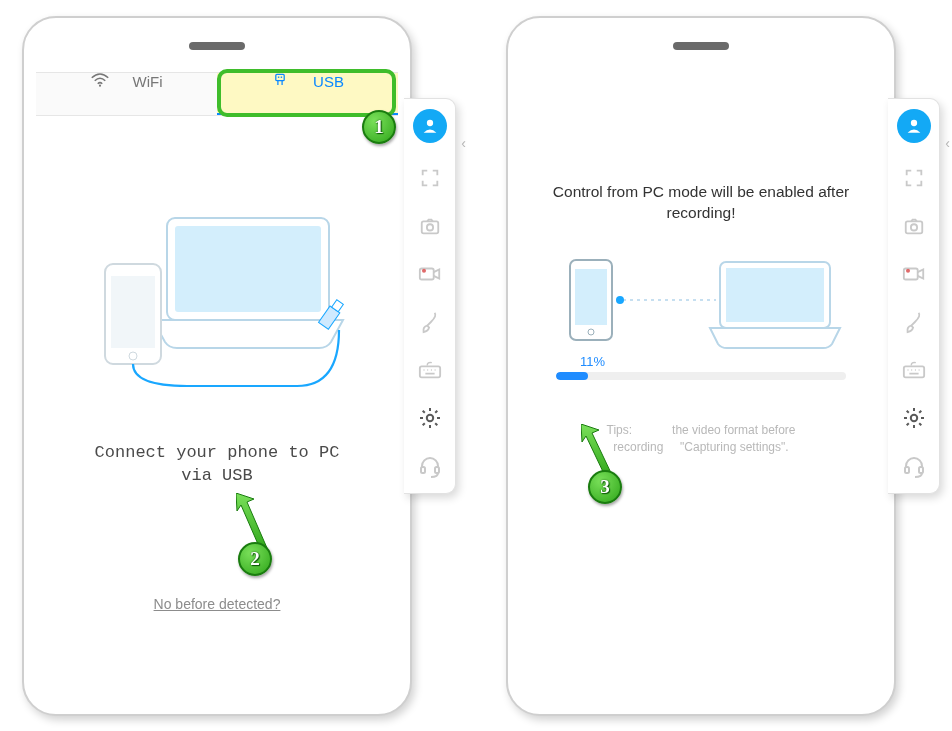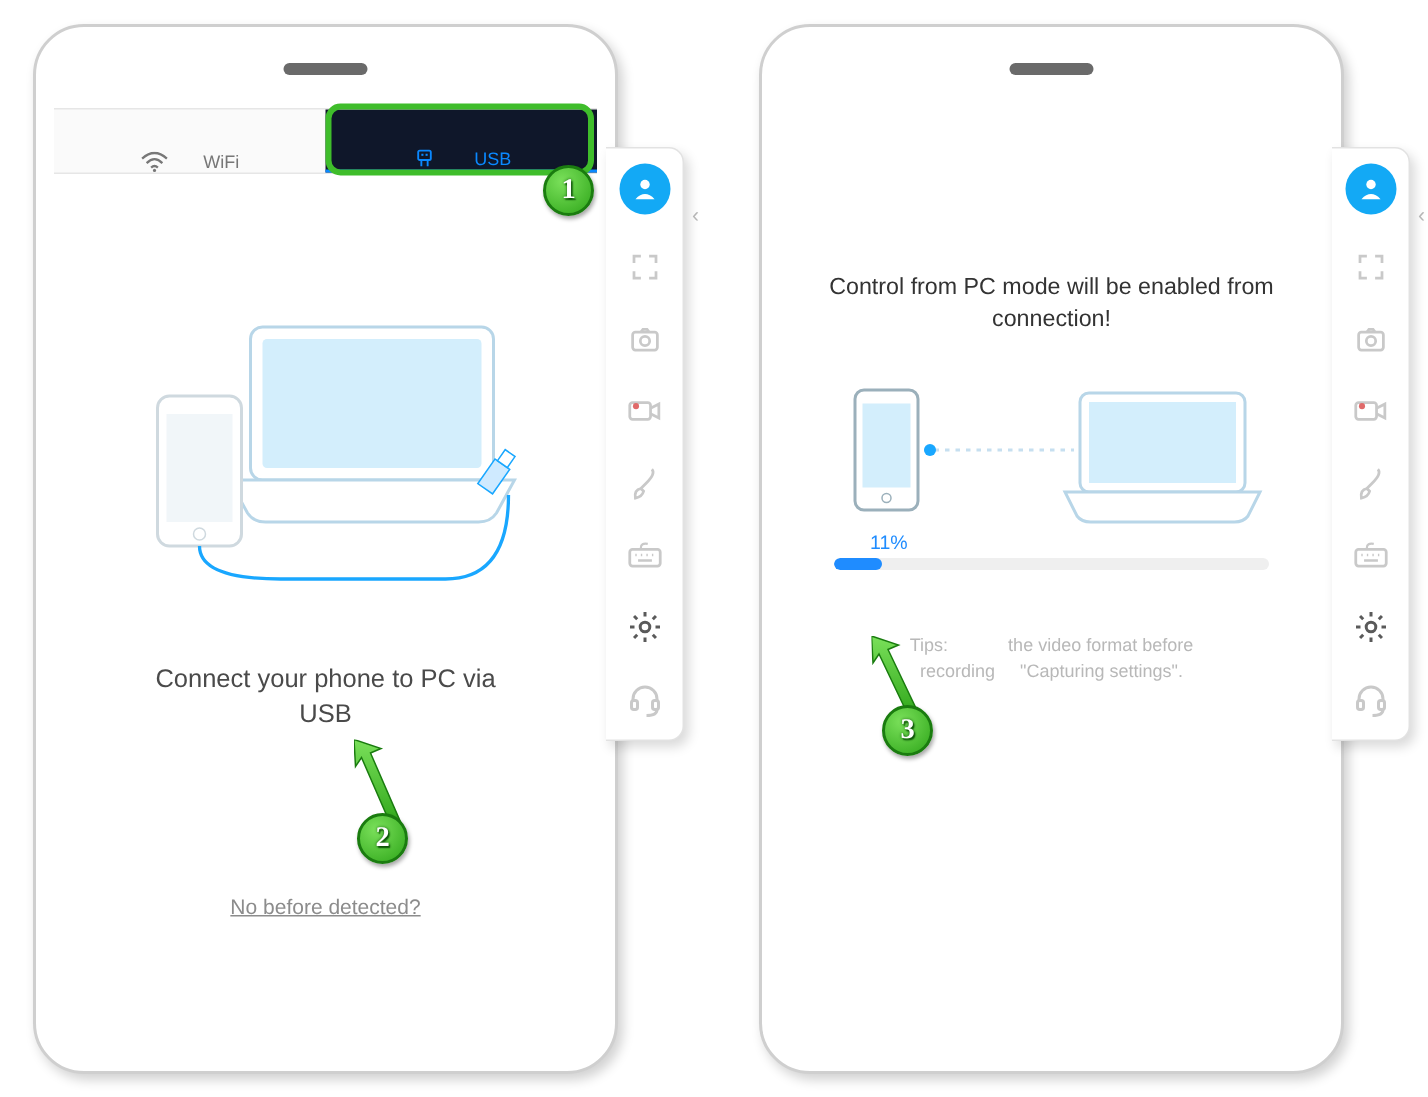--- a/index.html
+++ b/index.html
@@ -46,27 +46,27 @@
   
   .tabbar {
     display: flex;
     border-top: 1px solid #e6e6e6;
     border-bottom: 1px solid #e6e6e6;
     background: #fafafa;
     height: 44px;
   }
   .tab {
     flex: 1;
-    display: flex; align-items: flex-end; justify-content: center;
+    display: flex; align-items: flex-start; justify-content: center;
     gap: 24px;
-    font-size: 12px;
+    font-size: 15px;
     color: #777;
     position: relative;
   }
-  .tab.active { color: #0a88ff; border-bottom: 2px solid #0a88ff; background:#0f172a; }
+  .tab.active { color: #0a88ff; border-bottom: 2px solid #0a88ff; background:#fef9c3; }
   .tab-icon { width: 18px; height: 14px; }
   .usb-highlight {
     position: absolute;
     top: 51px; left: 193px;
     width: 179px; height: 48px;
     border: 4px solid #3fbd2b;
     border-radius: 10px;
     pointer-events: none;
   }
   
@@ -97,21 +97,21 @@
     display:flex; align-items:center; justify-content:center;
     color:#c9c9c9;
   }
   
   .content {
     position: absolute; top: 60px; left: 0; right: 0; bottom: 0;
     display:flex; flex-direction:column; align-items:center;
     padding: 20px 16px;
   }
   .illus1 { margin-top: 58px; width: 260px; height: 180px; }
-  .cta-text { font-size: 17px; color:#4a4a4a; text-align:center; margin-top: 52px; line-height:1.35; max-width: 260px; }
+  .cta-text { font-size: 17px; color:#4a4a4a; text-align:center; margin-top: 52px; line-height:1.35; max-width: 260px; font-family: Liberation Mono, monospace; }
   .nodev { font-size: 14px; color:#8c8c8c; text-decoration: underline; margin-top: 108px; }
   .heading2 { font-size: 15.5px; color:#333; text-align:center; margin-top: 90px; line-height:1.35; max-width: 300px; }
   .illus2 { margin-top: 30px; width: 290px; height: 100px; }
   .pct-label { font-size: 13px; color:#1f8cff; align-self:flex-start; margin-left: 44px; }
   .progress {
     width: 290px; height: 8px; border-radius: 4px; background:#efefef; margin-top: 3px;
     overflow:hidden;
   }
   .progress-fill { height:100%; width:11%; background:#1f8cff; border-radius:4px; }
   .tips { font-size:12px; color:#b8b8b8; text-align:center; margin-top: 42px; max-width:240px; line-height:1.4; }
@@ -264,21 +264,21 @@
         </div>
     </div>
   </div>
 
   <div class="device-wrap">
     <div class="phone-frame">
       <div class="speaker"></div>
 
       <div class="screen">
         <div class="content" style="top:0;">
-          <div class="heading2">Control from PC mode will be enabled from connection!</div>
+          <div class="heading2">Control from PC mode will be enabled after recording!</div>
 
           <svg class="illus2" viewBox="0 0 290 100">
 
             <rect x="14" y="6" width="42" height="80" rx="6" fill="#fff" stroke="#9bb0bb" stroke-width="2"></rect>
             <rect x="19" y="15" width="32" height="56" fill="#d3eefc"></rect>
             <circle cx="35" cy="78" r="3" fill="none" stroke="#9bb0bb"></circle>
 
             <line x1="60" y1="46" x2="160" y2="46" stroke="#c6dff0" stroke-width="2" stroke-dasharray="3 4"></line>
             <circle cx="64" cy="46" r="4" fill="#19a7ff"></circle>
 

